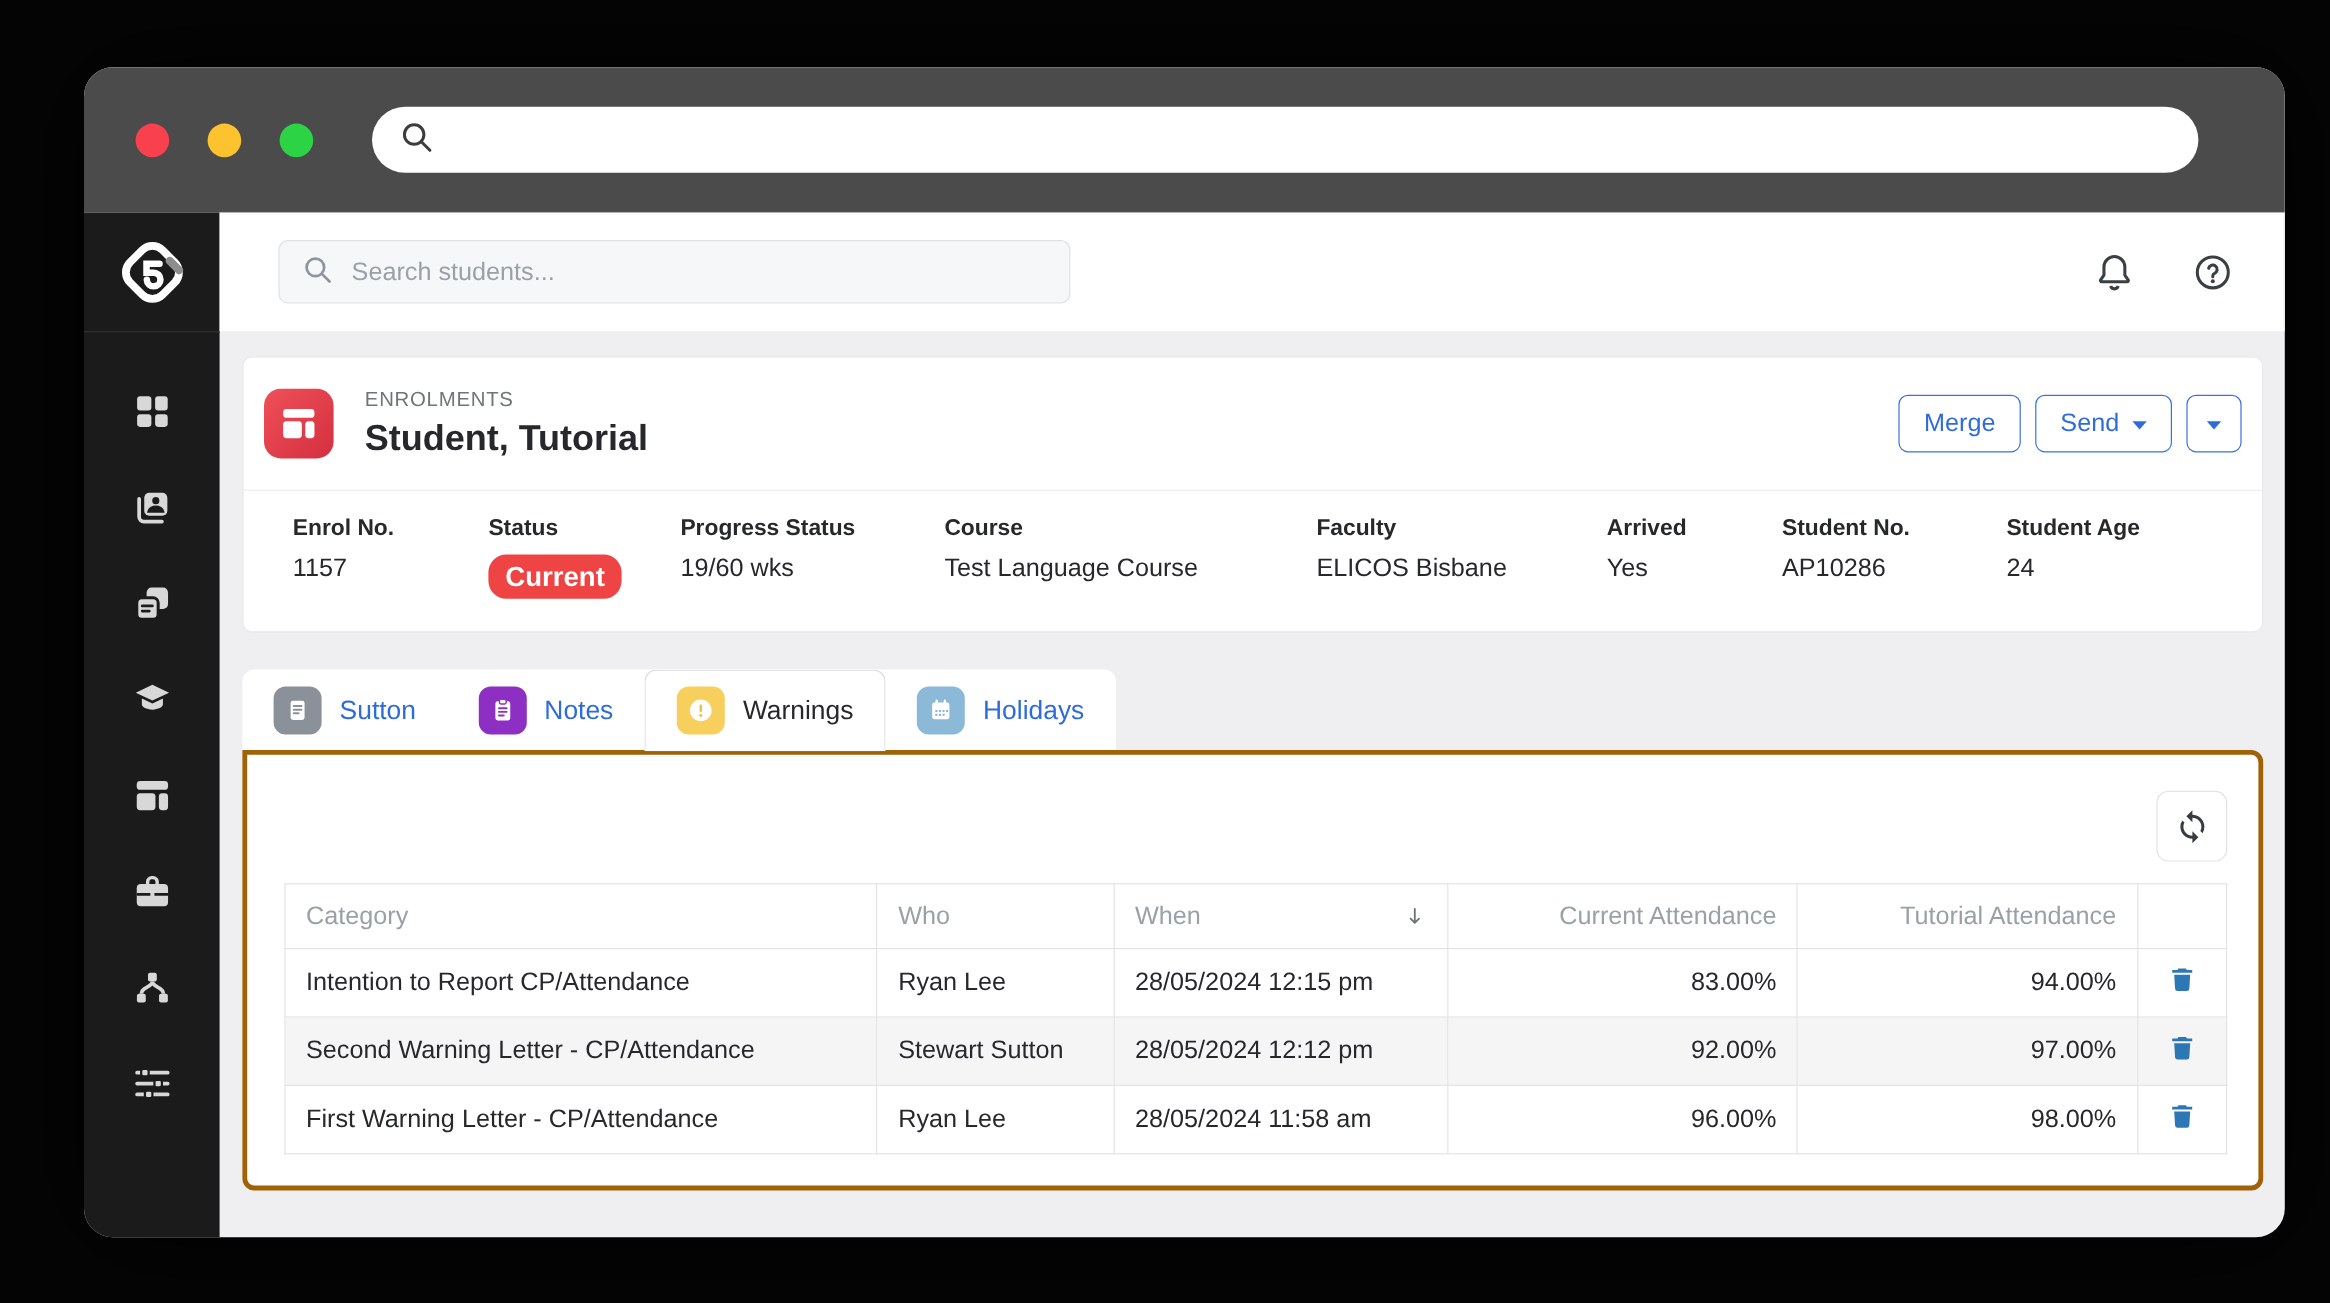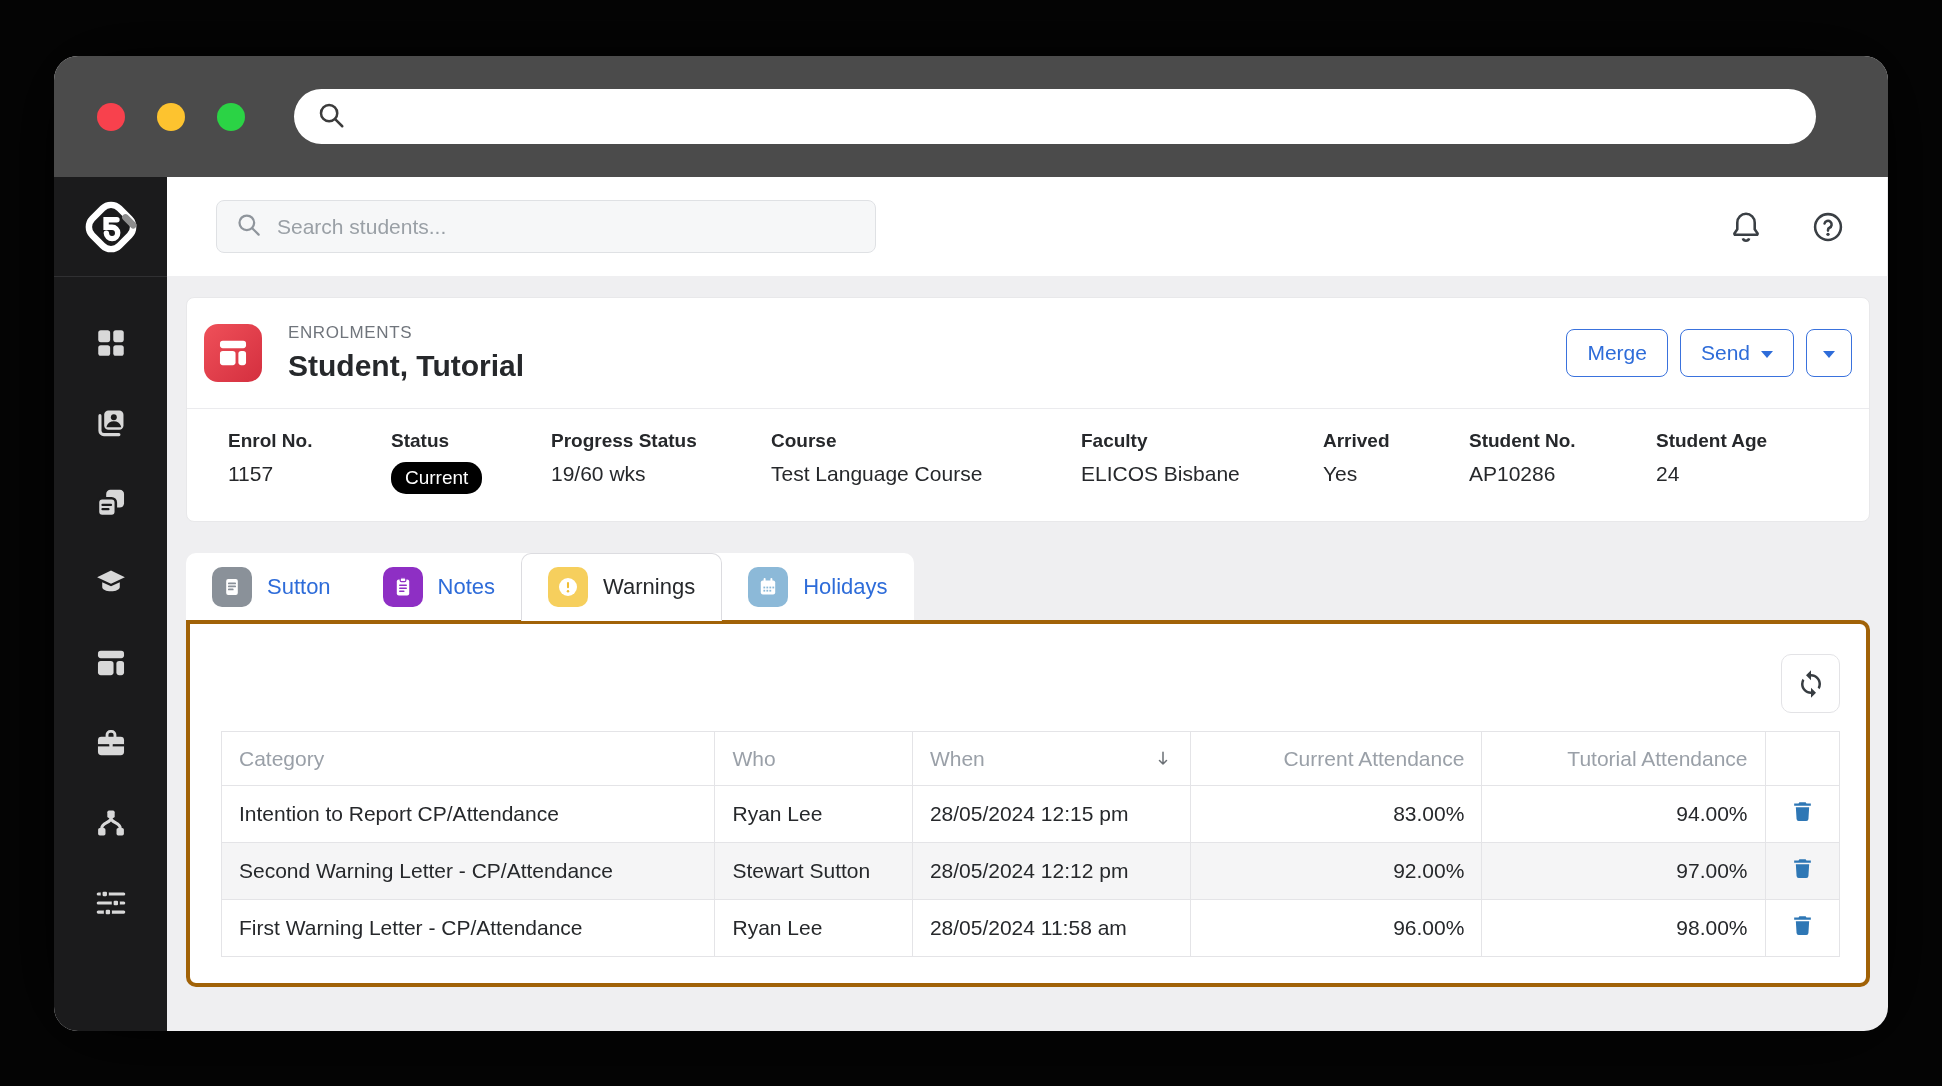--- a/index.html
+++ b/index.html
@@ -1,19 +1,19 @@
 <!DOCTYPE html>
 <html><head>
 <meta charset="utf-8">
 <style>
   * { margin:0; padding:0; box-sizing:border-box; }
   html,body { width:1942px; height:1086px; }
   body { background:#050505; font-family:"Liberation Sans", sans-serif; position:relative; overflow:hidden; }
 
-  .window { position:absolute; left:54px; top:56px; width:1834px; height:975px;
+  .window { position:absolute; left:70px; top:56px; width:1834px; height:975px;
             border-radius:24px; overflow:hidden; background:#efeff1;
             box-shadow:0 0 90px rgba(0,0,0,.95); }
 
   
   .chrome { position:relative; height:121px; background:#4b4b4b; }
   .lights { position:absolute; left:43px; top:47px; display:flex; gap:32px; }
   .light { width:28px; height:28px; border-radius:50%; }
   .light.red{background:#f8414d;} .light.yellow{background:#fdc32f;} .light.green{background:#2bd345;}
   .url-pill { position:absolute; left:240px; top:33px; width:1522px; height:55px;
               background:#ffffff; border-radius:28px; display:flex; align-items:center; padding:0 22px; }
@@ -59,22 +59,22 @@
   .caret { width:0; height:0; border-left:6px solid transparent; border-right:6px solid transparent;
            border-top:7px solid #2e6cd9; margin-top:3px; }
 
   .card1-divider { height:1px; background:#ebebee; }
   .fields { display:flex; padding:21px 20px 27px 41px; }
   .field { flex-shrink:0; }
   .f1{width:163px;} .f2{width:160px;} .f3{width:220px;} .f4{width:310px;}
   .f5{width:242px;} .f6{width:146px;} .f7{width:187px;} .f8{width:auto;}
   .field .lab { font-size:19px; font-weight:700; color:#26282b; margin-bottom:10px; white-space:nowrap; }
   .field .val { font-size:21px; color:#26282b; white-space:nowrap; }
-  .badge { display:inline-block; background:#000000; color:#fff; font-size:19px;
-           padding:5px 14px; border-radius:15px; }
+  .badge { display:inline-block; background:#ef4444; color:#fff; font-size:23px;
+           padding:5px 14px; border-radius:15px;font-weight:bold; }
   .link { color:#2e6cd9; cursor:pointer; }
 
   
   .tabs { margin-top:31px; display:flex; background:#fff; width:max-content;
           border-radius:10px 10px 0 0; position:relative; z-index:2; }
   .tab { display:flex; align-items:center; gap:15px; padding:13px 26px; cursor:pointer; }
   .tab-label { font-size:22px; color:#2e6cd9; }
   .tab.active { border:1px solid #dcdce0; border-bottom:1px solid #fff; border-radius:10px 10px 0 0; margin-bottom:-1px; background:#fff; }
   .tab.active .tab-label { color:#26282b; }
   .tab-icon { width:40px; height:40px; border-radius:10px; display:flex; align-items:center; justify-content:center; flex-shrink:0; }

